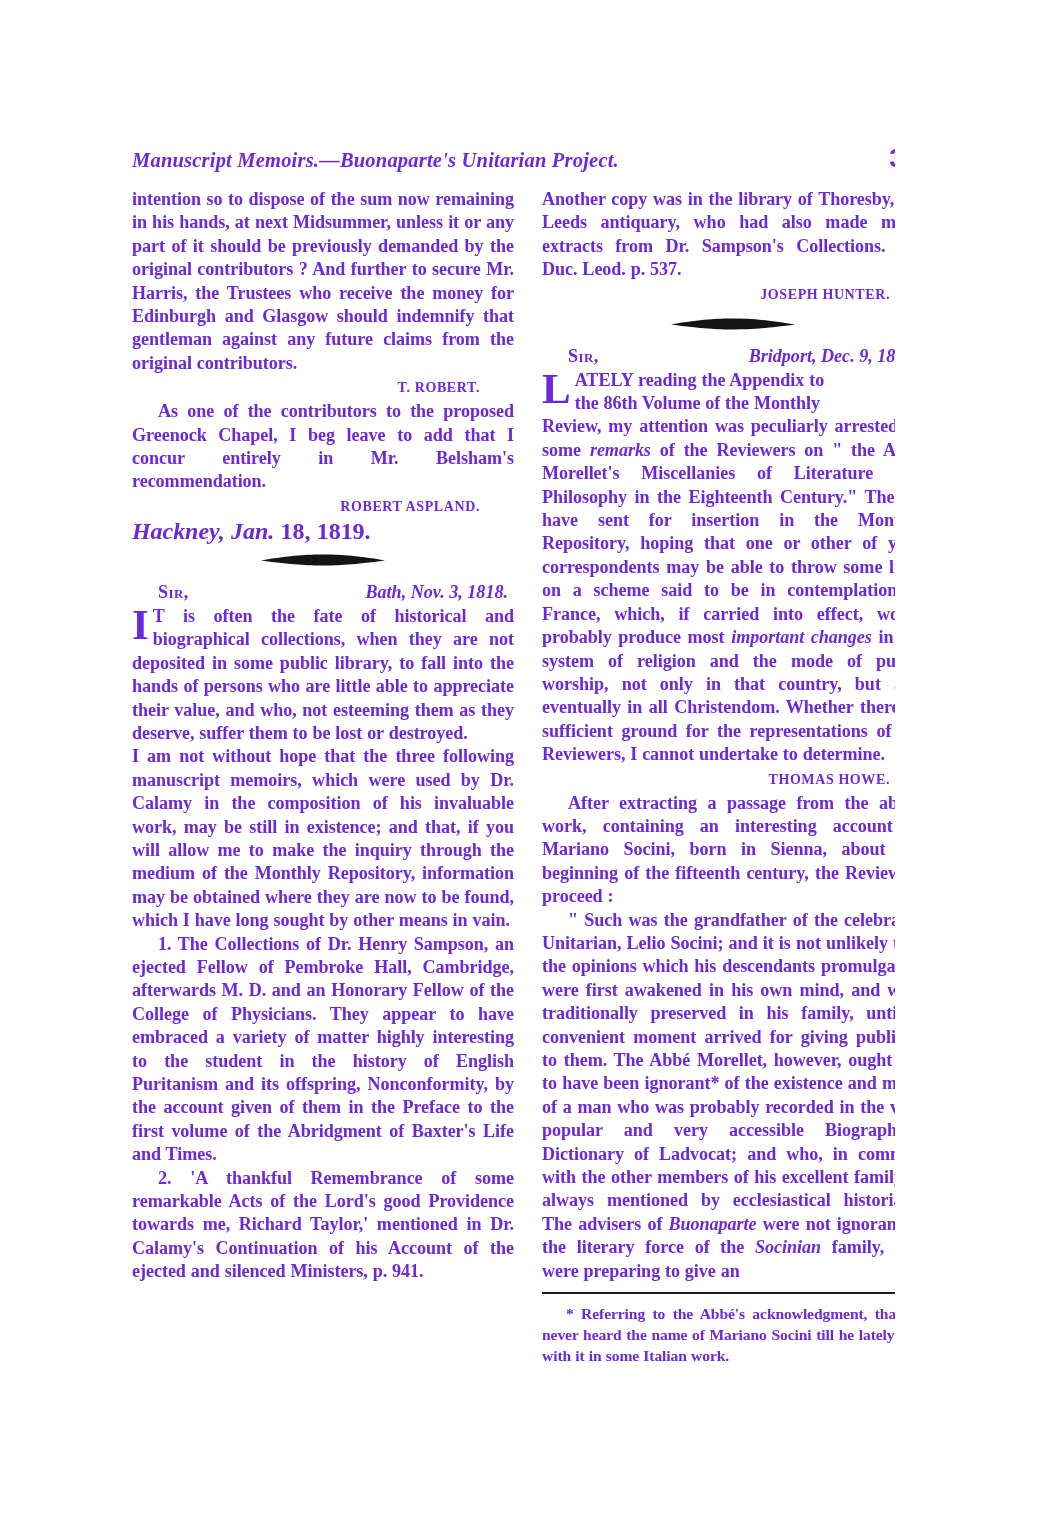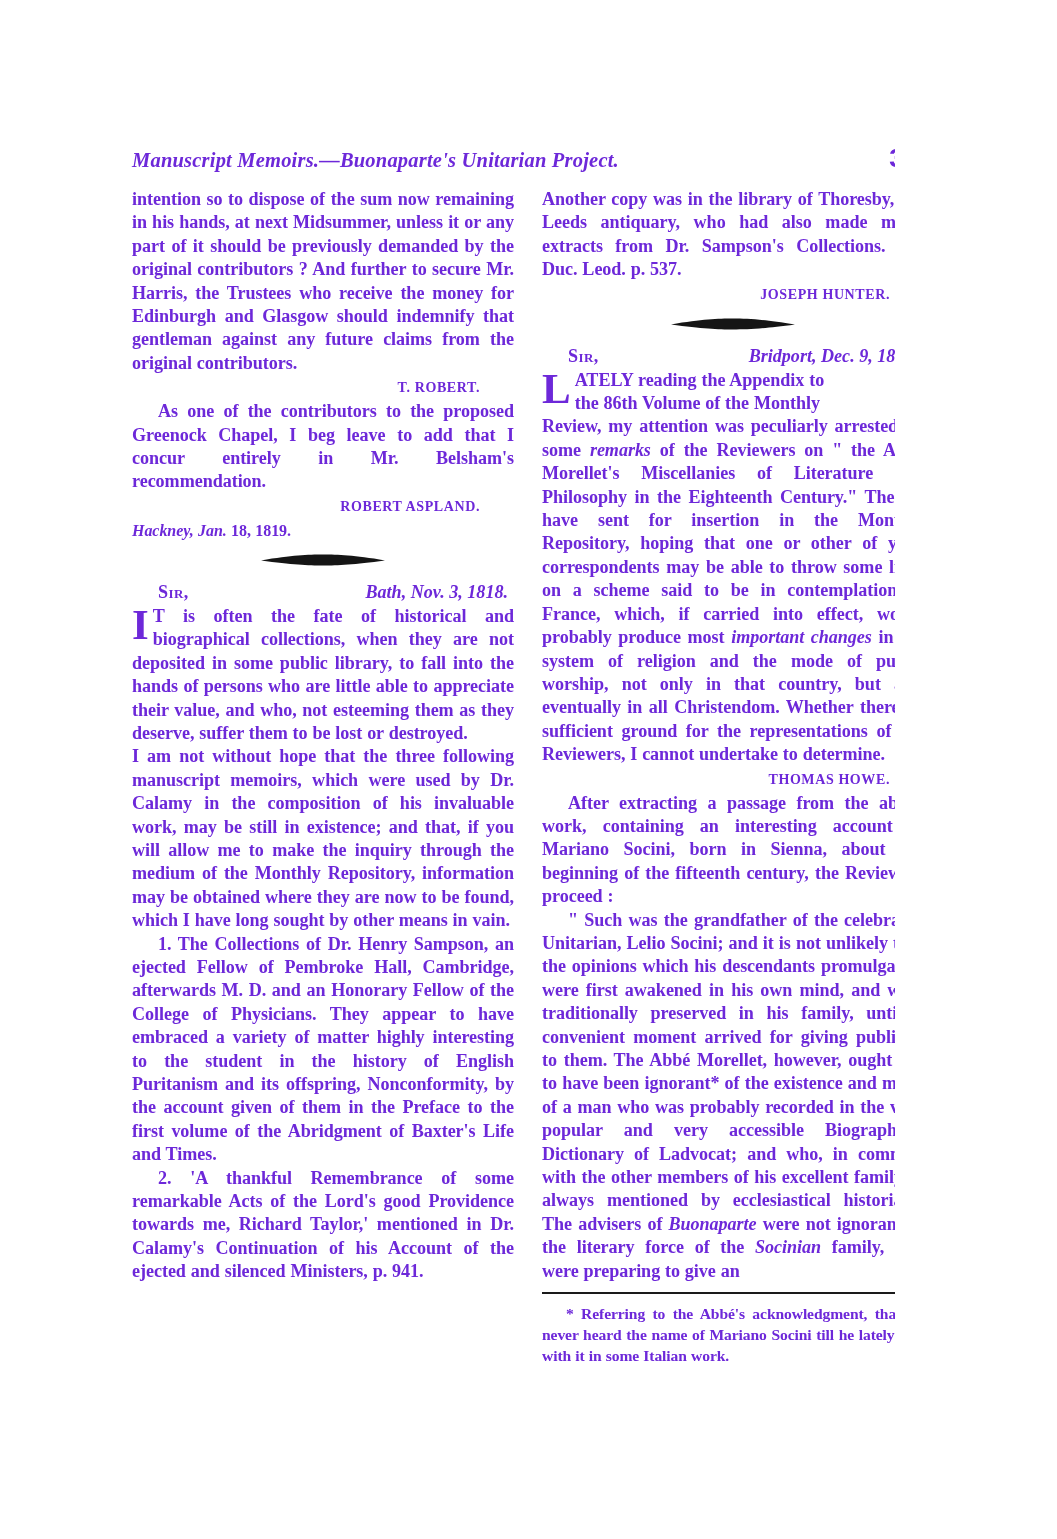--- a/index.html
+++ b/index.html
@@ -93,21 +93,21 @@
     letter-spacing: 0.4px;
   }
   .dateline .place {
     margin-left: auto;
     padding-right: 6px;
     font-style: italic;
   }
 
   .placeline {
     margin: 0;
-    font-size: 16px;
+    font-size: 24px;
     line-height: 24px;
     font-weight: bold;
     font-style: italic;
   }
   .placeline .roman { font-style: normal; }
 
   
   .dropcap-para {
     position: relative;
   }

